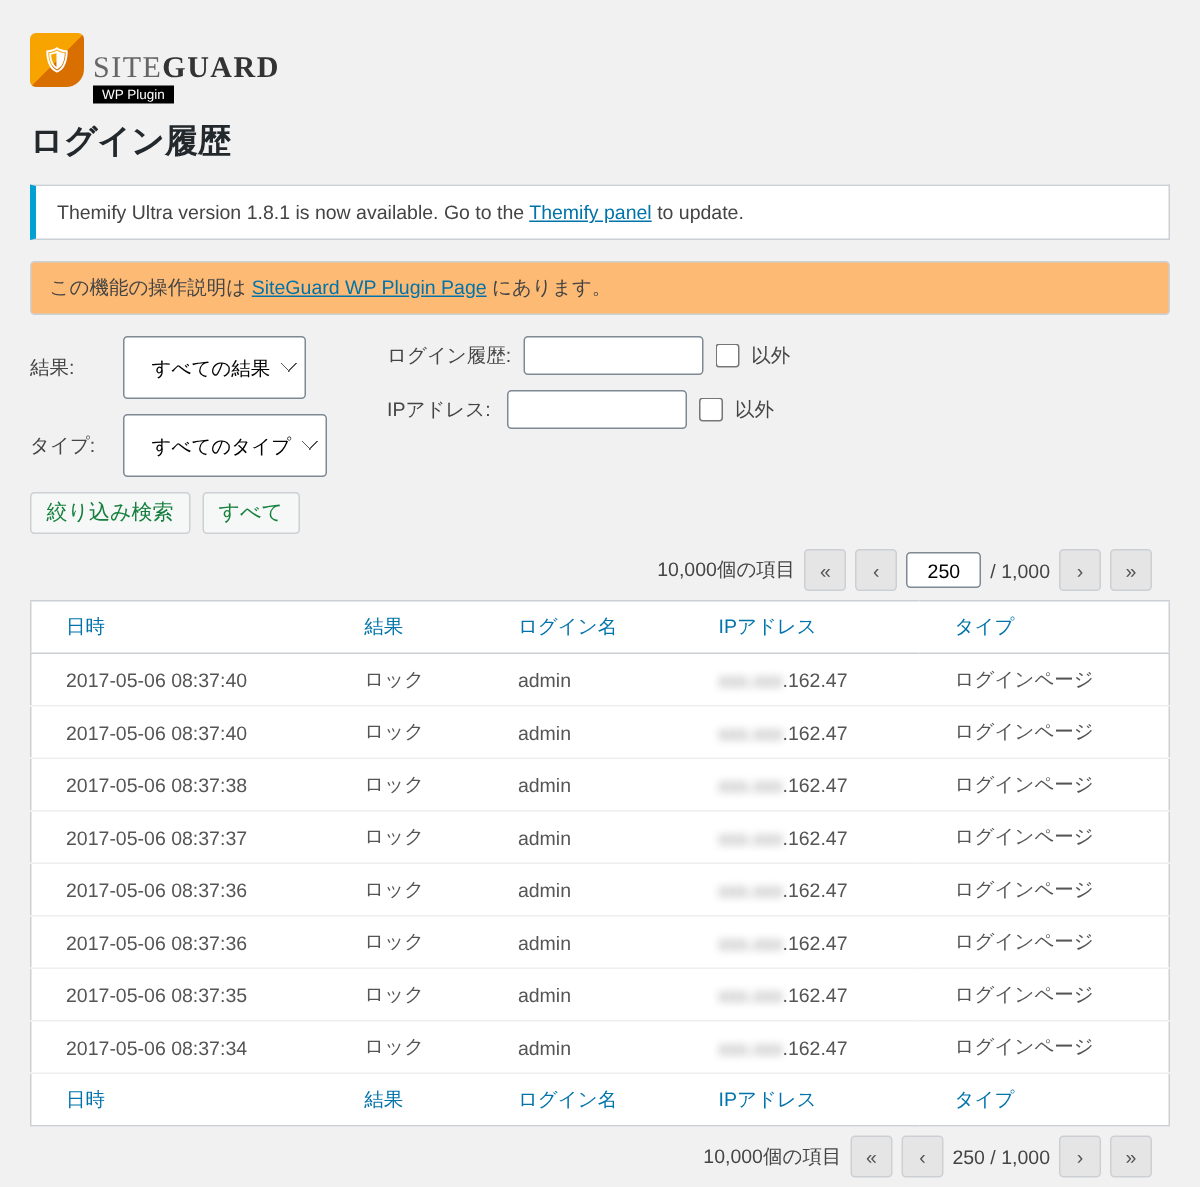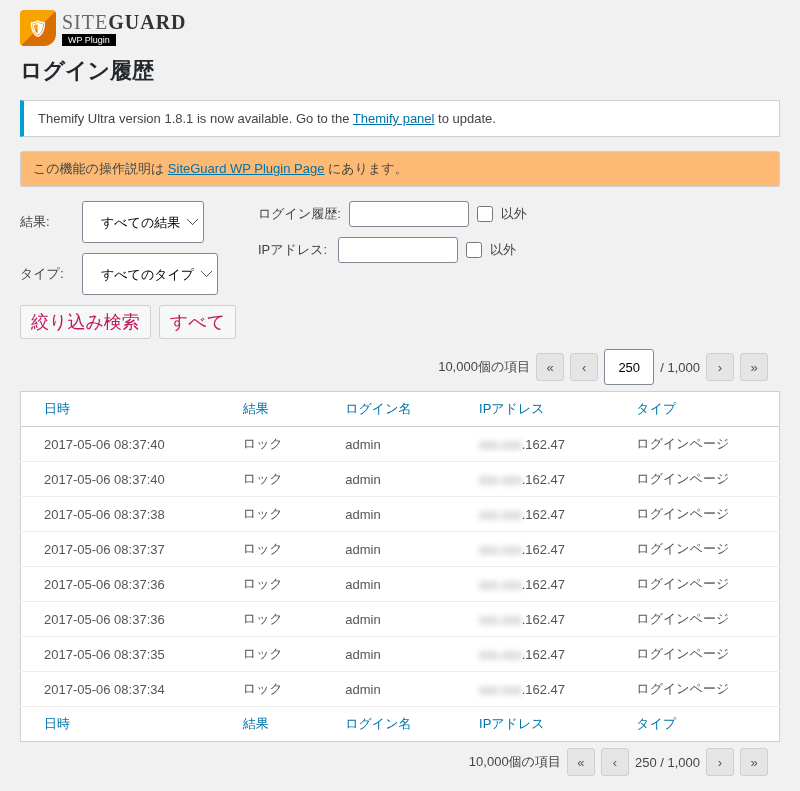--- a/index.html
+++ b/index.html
@@ -11,21 +11,21 @@
     padding: 10px 20px;
   }
   .logo-row { display: flex; align-items: center; gap: 6px; margin-bottom: 10px; }
   .logo-badge {
     width: 36px; height: 36px;
     background: linear-gradient(135deg,#f7a400 0 50%,#d86f00 50% 100%);
     border-radius: 4px 4px 12px 4px;
     display: flex; align-items: center; justify-content: center;
     color: #fff; font-weight: 700; font-size: 16px;
   }
-  .logo-text { display: flex; flex-direction: column; }
+  .logo-text { display: flex; flex-direction: column; margin-top: 24px; }
   .logo-text .brand { font-family: Georgia, serif; font-size: 20px; color: #666; letter-spacing: 1px; }
   .logo-text .brand b { color: #333; }
   .logo-text .sub { background: #000; color: #fff; font-size: 9px; padding: 1px 6px; align-self: flex-start; }
   h1 { font-size: 22px; font-weight: 600; margin: 10px 0 14px; color: #23282d; }
   .notice {
     background: #fff; border: 1px solid #ccd0d4; border-left: 4px solid #00a0d2;
     padding: 10px 14px; margin-bottom: 14px; font-size: 13px; color: #444;
   }
   .info-box {
     background: #fdba74; border: 1px solid #ccd0d4; border-radius: 3px;
@@ -45,32 +45,32 @@
     background-position: right 10px center, right 5px center;
     background-size: 6px 6px; background-repeat: no-repeat;
   }
   input[type="text"] {
     border: 1px solid #7e8993; border-radius: 3px; padding: 3px 6px;
     font-size: 13px; height: 26px; width: 120px; background:#fff;
   }
   input[type="checkbox"] { width: 16px; height: 16px; border:1px solid #7e8993; }
   .btn {
     background: #f6f7f7; border: 1px solid #ccd0d4; border-radius: 3px;
-    padding: 4px 10px; font-size: 18px; cursor: pointer; color:#be185d;
+    padding: 4px 10px; font-size: 14px; cursor: pointer; color:#15803d;
   }
   .btn-row { display: flex; gap: 8px; margin-bottom: 10px; }
   .tablenav { display: flex; justify-content: flex-end; align-items: center; gap: 6px; margin: 6px 12px; font-size: 13px; }
   .nav-btn {
     display: inline-flex; align-items:center; justify-content:center;
     min-width: 28px; height: 28px; padding:0 6px;
     background: #e5e5e5; border:1px solid #ccd0d4; border-radius:3px;
     color:#555; cursor:pointer; font-size:13px;
   }
   .page-input {
-    width: 50px; height: 36px; border:1px solid #7e8993; border-radius:3px;
+    width: 50px; height: 24px; border:1px solid #7e8993; border-radius:3px;
     text-align:center; font-size:13px;
   }
   table.wp-list { width:100%; border-collapse:collapse; background:#fff; border:1px solid #ccd0d4; }
   table.wp-list th, table.wp-list td {
     text-align:left; padding:8px 23px; font-size:13px; border-bottom:1px solid #eee;
   }
   table.wp-list thead th, table.wp-list tfoot th {
     color:#0073aa; font-weight:400; border-bottom:1px solid #ccd0d4; border-top:1px solid #ccd0d4;
   }
   table.wp-list tbody td { color:#555; }

